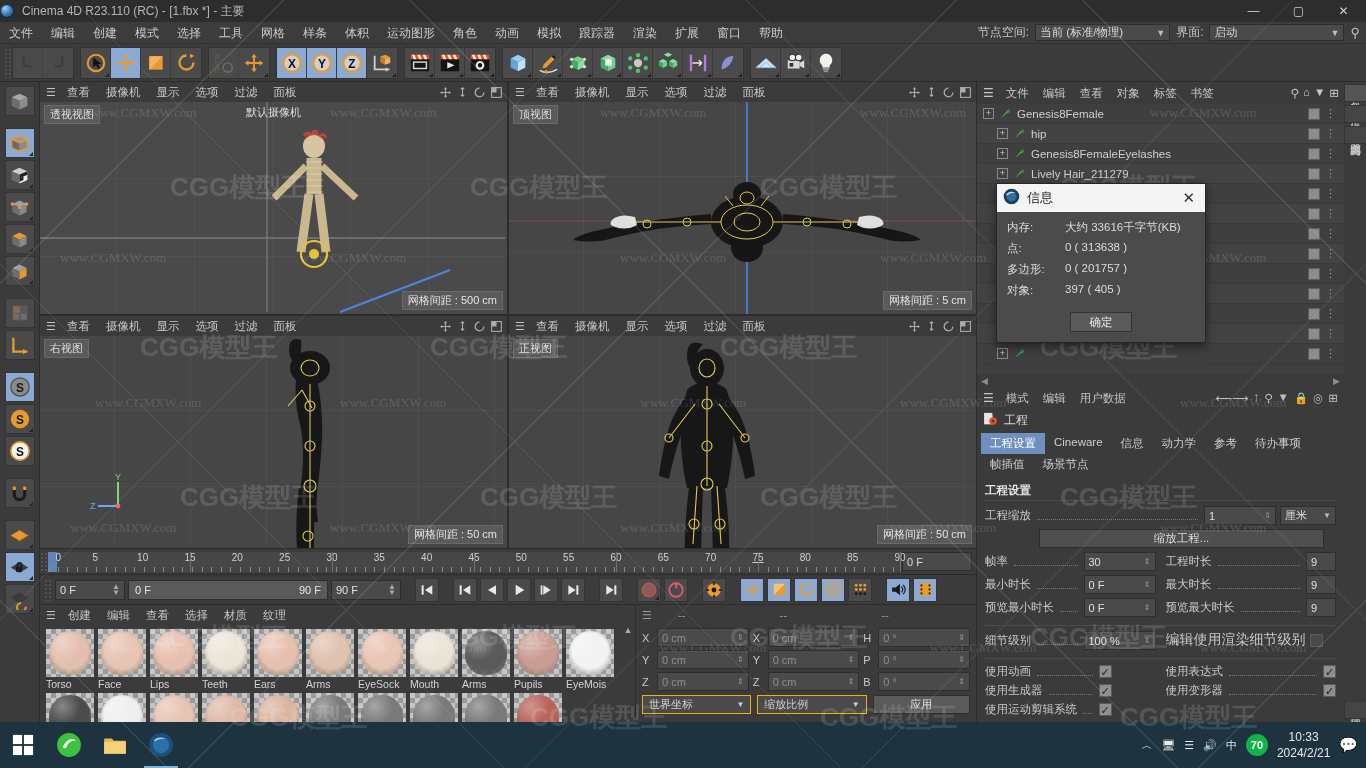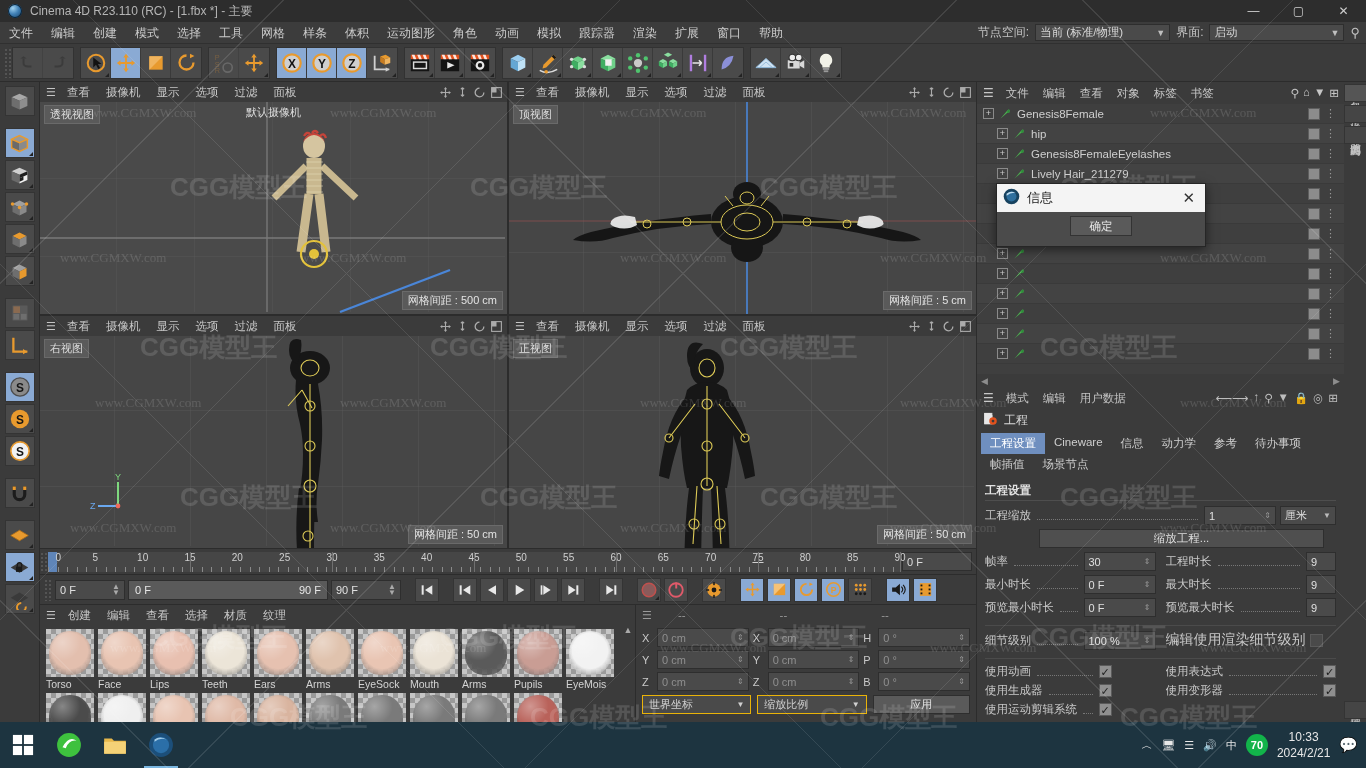--- a/index.html
+++ b/index.html
@@ -9,21 +9,21 @@
     background:#3b3b3b;
     color:#c8c8c8;
     font-size:12px;
     position:relative;
   }
   .app { width:1366px; height:768px; position:relative; display:flex; flex-direction:column;
          background:#3b3b3b; }
 
   
   .titlebar { height:22px; background:#2d2d2d; display:flex; align-items:center;
-              padding-left:8px; color:#b5b5b5; font-size:12px; flex:none; }
+              padding-left:0; color:#b5b5b5; font-size:12px; flex:none; }
   .c4d-logo { width:14px; height:14px; border-radius:50%;
               background:radial-gradient(circle at 35% 30%, #9fd2f0 0%, #3f7fb5 45%, #123a5c 100%);
               margin-right:8px; flex:none; box-shadow:0 0 0 1px #0c2438 inset; }
   .title-text { white-space:nowrap; }
   .win-btns { margin-left:auto; display:flex; height:22px; }
   .win-btn { width:45px; height:22px; display:flex; align-items:center; justify-content:center;
              color:#cfcfcf; font-size:12px; }
 
   
   .menubar { height:22px; background:#3c3c3c; display:flex; align-items:center; flex:none;
@@ -1716,20 +1716,38 @@
     <div class="dlg-title">
       <span>
         <svg width="17" height="17" viewBox="0 0 24 24">
             <circle cx="12" cy="12" r="11" fill="#17425f"></circle>
             <circle cx="12" cy="12" r="7" fill="#2e6f9e"></circle>
             <path d="M5 8 q6 -5 13 -1 q-7 -1 -13 4z" fill="#cfe9fb" opacity=".9"></path>
           </svg>
       </span>
       <span class="t">信息</span>
       <span class="dlg-x">✕</span>
+    </div>
+    <div class="dlg-body">
+      <div class="dlg-row">
+        <span class="dlg-k">内存:</span>
+        <span>大约 33616千字节(KB)</span>
+      </div>
+      <div class="dlg-row">
+        <span class="dlg-k">点:</span>
+        <span>0 ( 313638 )</span>
+      </div>
+      <div class="dlg-row">
+        <span class="dlg-k">多边形:</span>
+        <span>0 ( 201757 )</span>
+      </div>
+      <div class="dlg-row">
+        <span class="dlg-k">对象:</span>
+        <span>397 ( 405 )</span>
+      </div>
     </div>
     <div class="dlg-ok">确定</div>
   </div>
 
   <div class="wm"></div>
   <div id="wmlayer">
       <div class="wmtext" style="left: 90px; top: 105px;">www.CGMXW.com</div>
       <div class="wmtext" style="left: 330px; top: 105px;">www.CGMXW.com</div>
       <div class="wmtext" style="left: 600px; top: 105px;">www.CGMXW.com</div>
       <div class="wmtext" style="left: 860px; top: 105px;">www.CGMXW.com</div>

